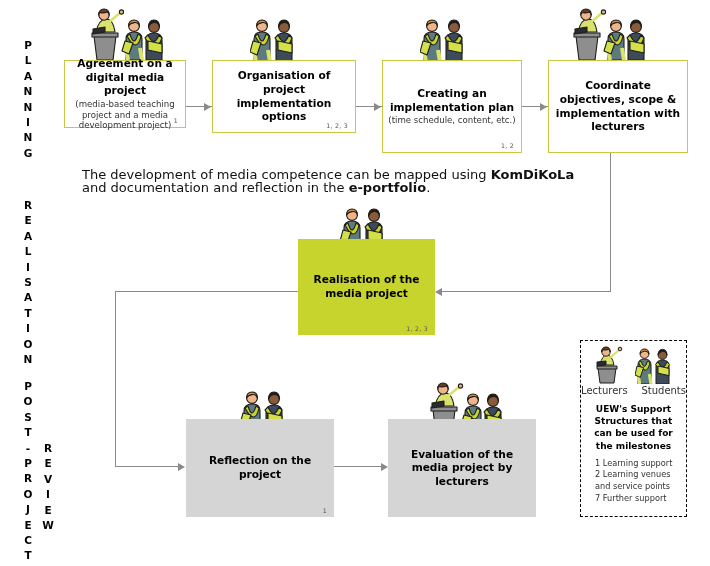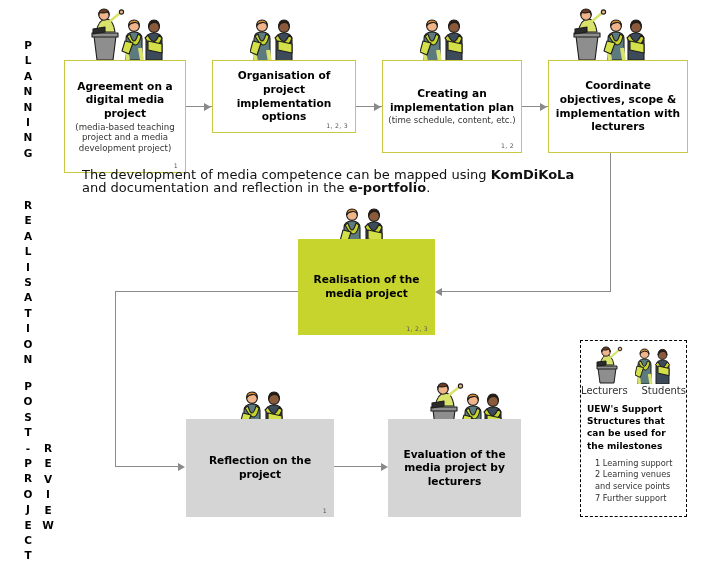--- a/index.html
+++ b/index.html
@@ -37,21 +37,21 @@
   
   .caption{position:absolute;font-size:13px;line-height:12.6px;color:#111;}
   .caption b{font-weight:bold;}
 
   
   .legend{position:absolute;box-sizing:border-box;border:1.6px dashed #000;background:#fff;}
   .legend .row{display:flex;justify-content:space-around;align-items:flex-end;
                padding:5px 4px 0 4px;}
   .legend .cap{display:flex;justify-content:space-between;font-size:10px;color:#333;
                margin-top:1px;}
-  .legend .hd{font-weight:bold;font-size:9px;line-height:12.2px;
+  .legend .hd{font-weight:bold;font-size:9px;line-height:12.2px;text-align:center;
               margin:7px 6px 0 6px;color:#000;}
   .legend .items{font-size:8.2px;line-height:11.6px;color:#333;margin:6px 6px 0 14px;}
 
   
   .fig{position:absolute;pointer-events:none;}
 </style>
 </head>
 <body>
 
 <div id="stage">
@@ -262,21 +262,21 @@
   <div class="arrow l" style="left:435px;top:287.5px;"></div>
 
   <div class="ln lnh" style="left:115px;top:291px;width:183px;"></div>
   <div class="ln lnv" style="left:115px;top:291px;height:176px;"></div>
   <div class="ln lnh" style="left:115px;top:466px;width:65px;"></div>
   <div class="arrow r" style="left:178px;top:462.5px;"></div>
 
   <div class="ln lnh" style="left:334px;top:466px;width:52px;"></div>
   <div class="arrow r" style="left:381px;top:462.5px;"></div>
 
-  <div class="node plan" style="left:64px;top:60px;width:122px;height:113px;">
+  <div class="node plan" style="left:64px;top:60px;width:122px;height:68px;">
     <div class="title">Agreement on a digital media project</div>
     <div class="sub">(media-based teaching project and a media development project)</div>
     <div class="mark">1</div>
   </div>
 
   <div class="node plan" style="left:212px;top:60px;width:144px;height:73px;">
     <div class="title">Organisation of project implementation options</div>
     <div class="mark">1, 2, 3</div>
   </div>
 
@@ -294,21 +294,21 @@
   <div class="node post" style="left:186px;top:419px;width:148px;height:98px;">
     <div class="title">Reflection on the project</div>
     <div class="mark">1</div>
   </div>
 
   <div class="node real" style="left:298px;top:239px;width:137px;height:96px;">
     <div class="title">Realisation of the media project</div>
     <div class="mark">1, 2, 3</div>
   </div>
 
-  <div class="node post" style="left:388px;top:419px;width:133px;height:98px;">
+  <div class="node post" style="left:388px;top:419px;width:148px;height:98px;">
     <div class="title">Evaluation of the media project by lecturers</div>
     <div class="mark"></div>
   </div>
 
   <div class="caption" style="left:82px;top:169px;width:506px;">
     <span>The development of media competence can be mapped using </span><b>KomDiKoLa</b><span> and documentation and reflection in the </span><b>e-portfolio</b><span>.</span>
   </div>
 
   <div class="legend" style="left:580px;top:340px;width:107px;height:177px;">
 

